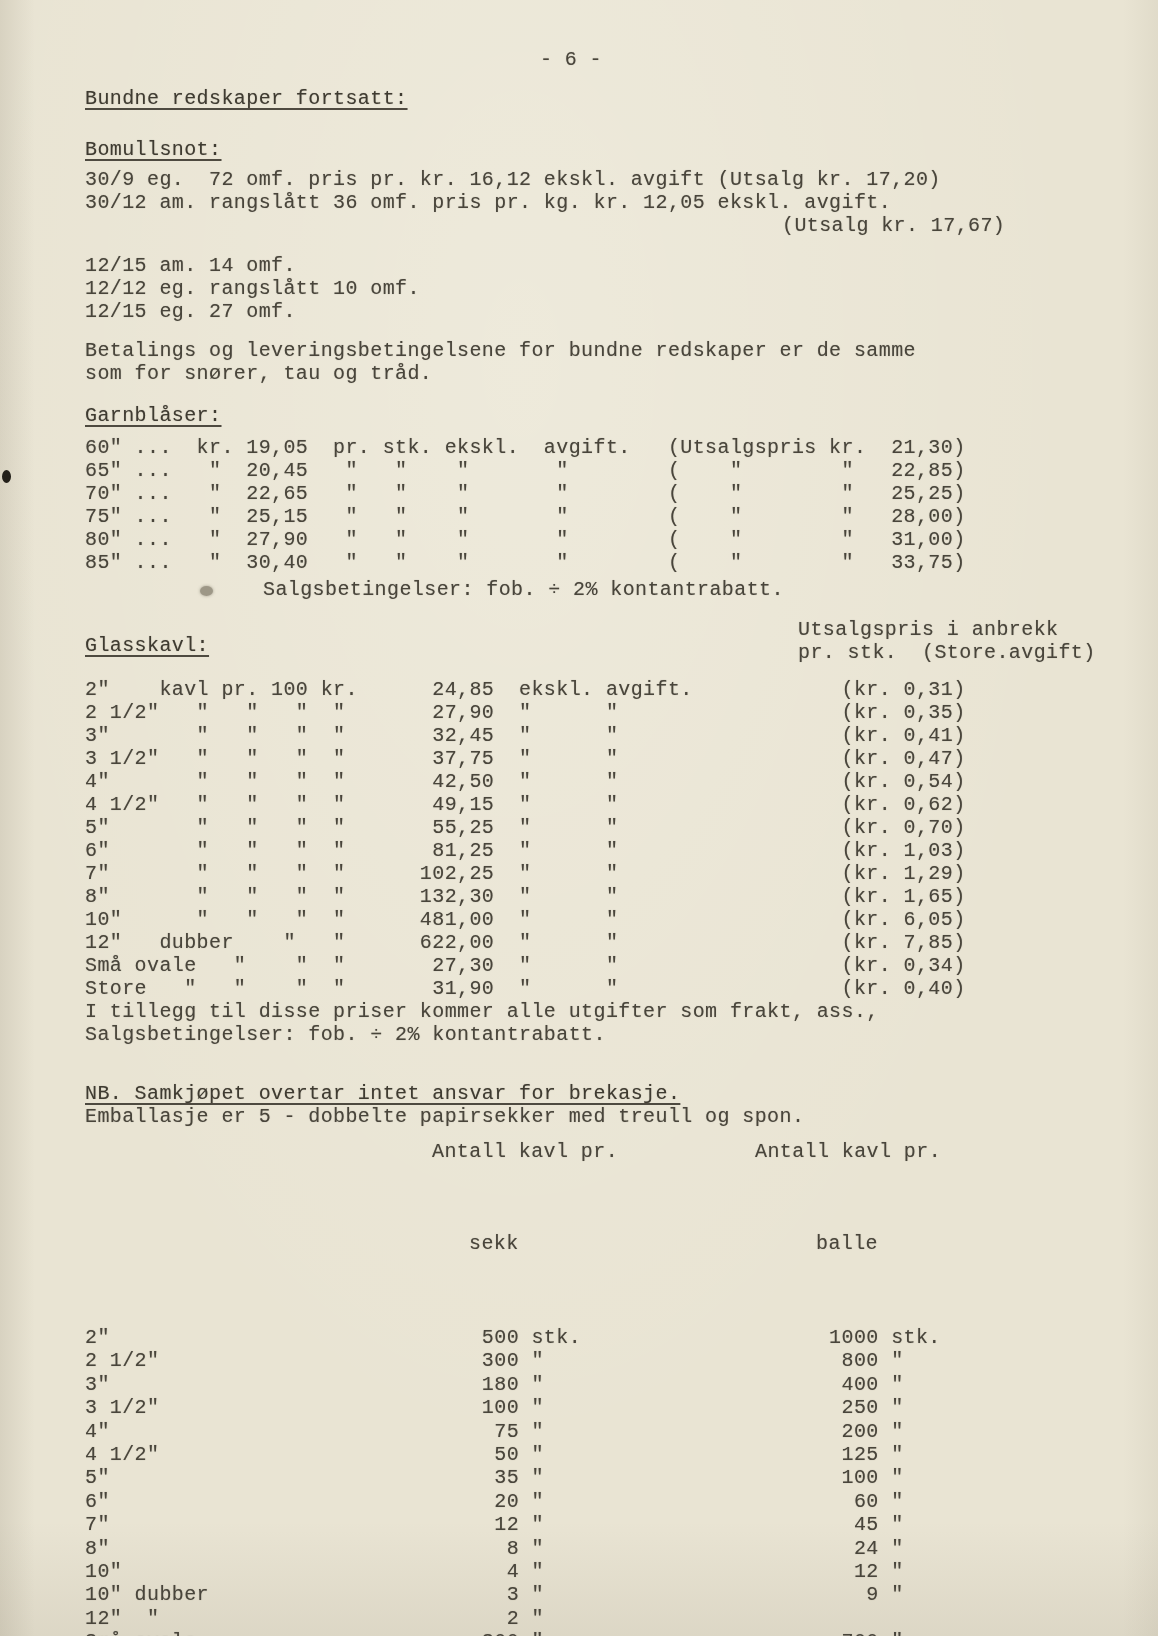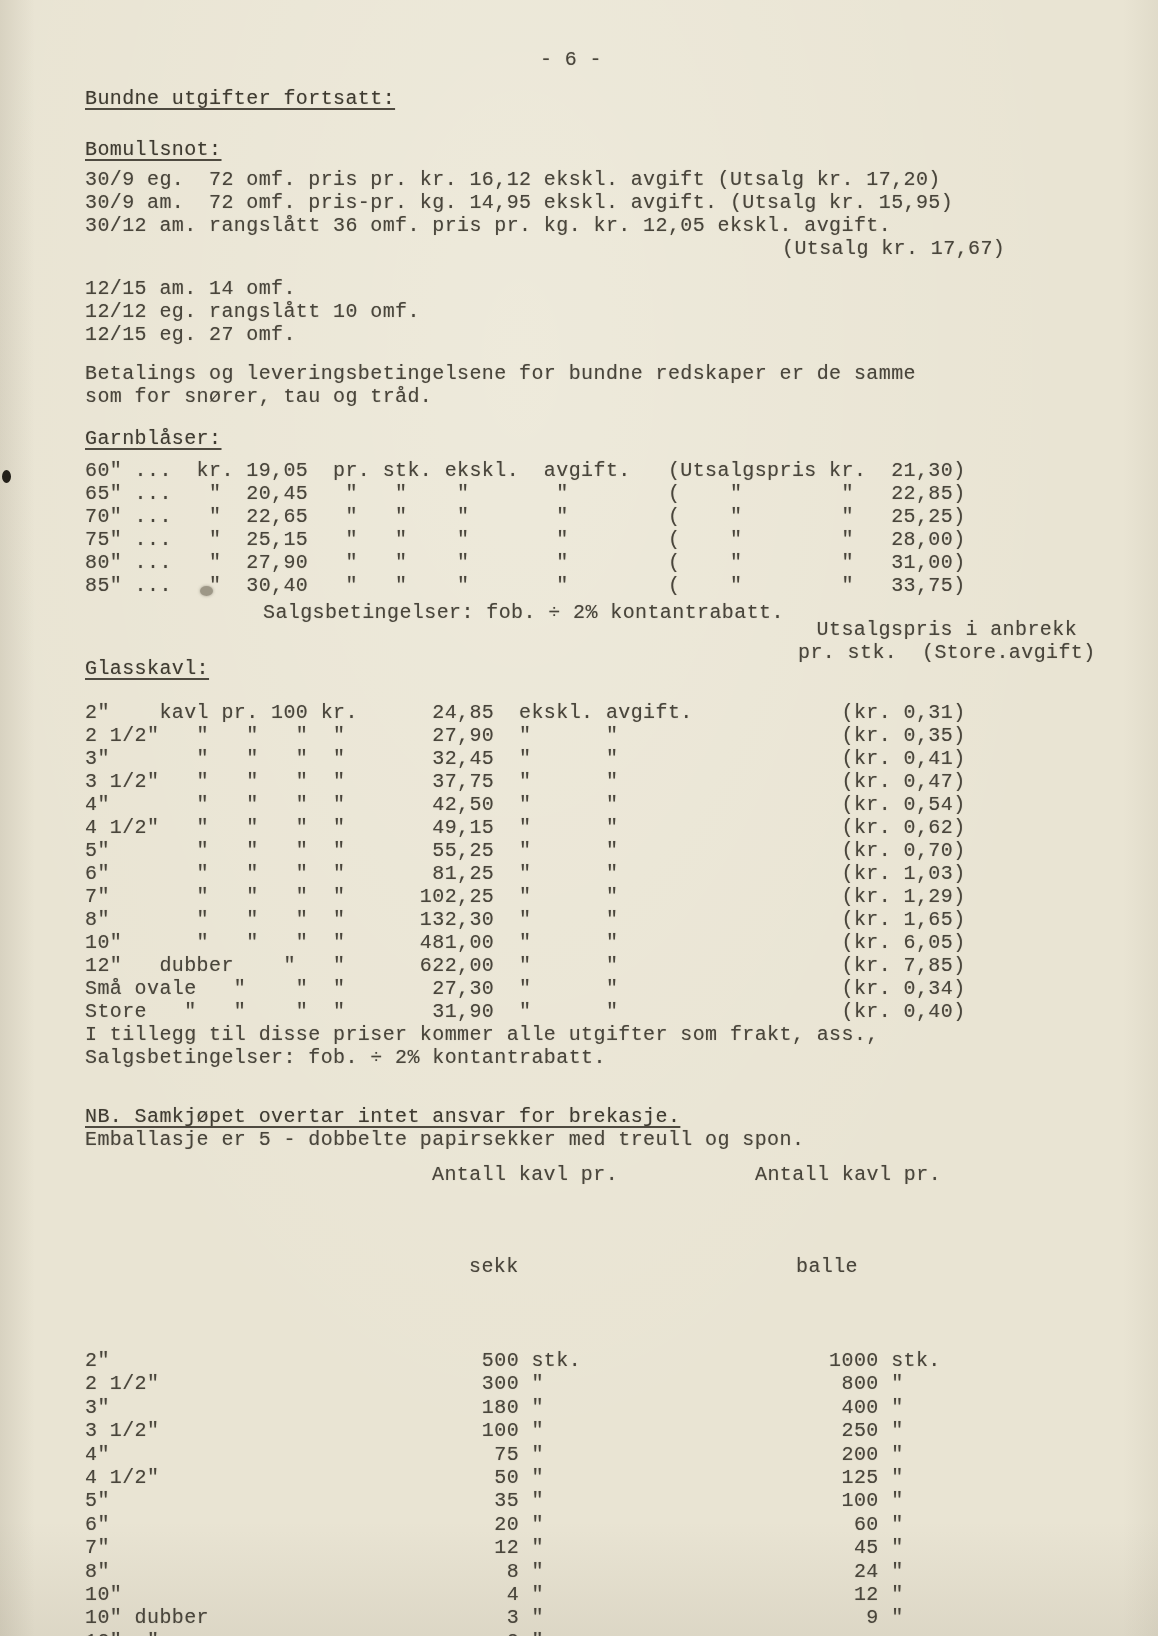--- a/index.html
+++ b/index.html
@@ -23,42 +23,41 @@
   .rows-tall .tline{line-height:23.4px;min-height:23.4px;}
   .heading{color:#3f3b31;margin-top:36px;}
   .ul{
     text-decoration:underline;
     text-decoration-thickness:2px;
     text-underline-offset:4px;
     text-decoration-color:rgba(62,58,48,0.85);
   }
   .rel{position:relative;text-align:right;}
   .pos{position:absolute;top:0;white-space:pre;}
-  .note{position:absolute;left:713px;top:570px;text-align:center;}
+  .note{position:absolute;left:713px;top:570px;}
   .speck1{position:absolute;left:2px;top:470px;width:9px;height:13px;background:#23201a;border-radius:50%;}
   .speck2{position:absolute;left:200px;top:586px;width:13px;height:10px;background:rgba(92,86,70,0.55);border-radius:50%;box-shadow:0 0 3px rgba(92,86,70,0.5);}
 </style>
 </head>
 <body>
 
 <div class="page">
   <div class="speck1"></div>
   <div class="speck2"></div>
 
   <div class="content">
 
     <div class="tline" style="margin-left:455px">- 6 -</div>
 
-    <div class="tline heading" style="margin-top:16px"><span class="ul">Bundne utgifter fortsatt:</span></div>
+    <div class="tline heading" style="margin-top:16px"><span class="ul">Bundne redskaper fortsatt:</span></div>
 
     <section>
       <div class="tline heading" style="margin-top:28px"><span class="ul">Bomullsnot:</span></div>
       <div style="margin-top:7px">
           <div class="tline">30/9 eg.  72 omf. pris pr. kr. 16,12 ekskl. avgift (Utsalg kr. 17,20)</div>
-          <div class="tline">30/9 am.  72 omf. pris-pr. kg. 14,95 ekskl. avgift. (Utsalg kr. 15,95)</div>
           <div class="tline">30/12 am. rangslått 36 omf. pris pr. kg. kr. 12,05 ekskl. avgift.</div>
         </div>
       <div class="tline" style="margin-left:697px">(Utsalg kr. 17,67)</div>
       <div style="margin-top:17px">
           <div class="tline">12/15 am. 14 omf.</div>
           <div class="tline">12/12 eg. rangslått 10 omf.</div>
           <div class="tline">12/15 eg. 27 omf.</div>
         </div>
       <div style="margin-top:16px">
           <div class="tline">Betalings og leveringsbetingelsene for bundne redskaper er de samme</div>
@@ -105,21 +104,21 @@
     </section>
 
     <section>
       <div class="tline">Emballasje er 5 - dobbelte papirsekker med treull og spon.</div>
       <div class="tline rel" style="margin-top:12px">
         <span class="pos" style="left:347px">Antall kavl pr.</span>
         <span class="pos" style="left:670px">Antall kavl pr.</span>
       </div>
       <div class="tline rel">
         <span class="pos" style="left:384px">sekk</span>
-        <span class="pos" style="left:711px">balle</span>
+        <span class="pos" style="left:731px">balle</span>
       </div>
       <div class="rows-tall" style="margin-top:2px">
           <div class="tline">2"                              500 stk.                    1000 stk.</div>
           <div class="tline">2 1/2"                          300 "                        800 "</div>
           <div class="tline">3"                              180 "                        400 "</div>
           <div class="tline">3 1/2"                          100 "                        250 "</div>
           <div class="tline">4"                               75 "                        200 "</div>
           <div class="tline">4 1/2"                           50 "                        125 "</div>
           <div class="tline">5"                               35 "                        100 "</div>
           <div class="tline">6"                               20 "                         60 "</div>

